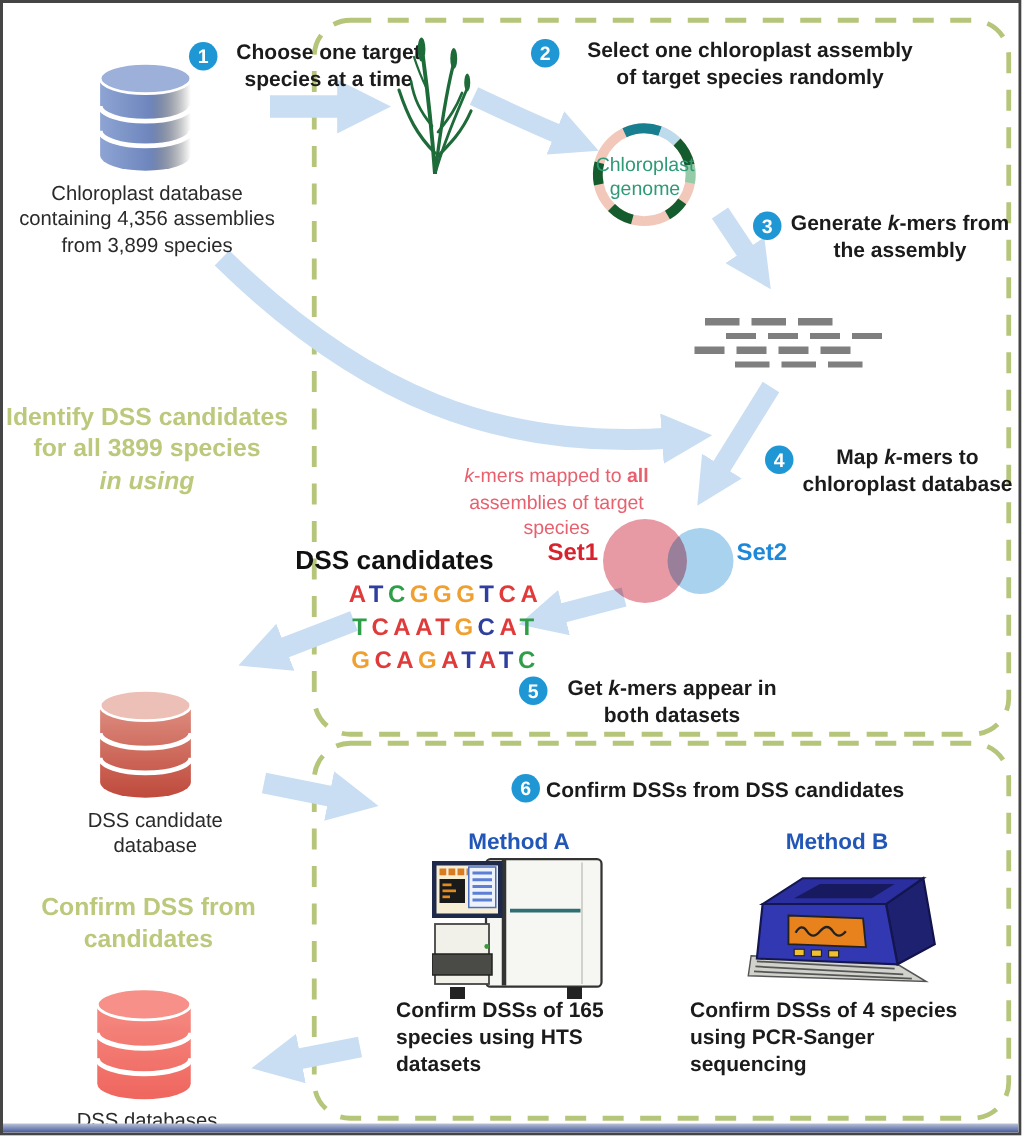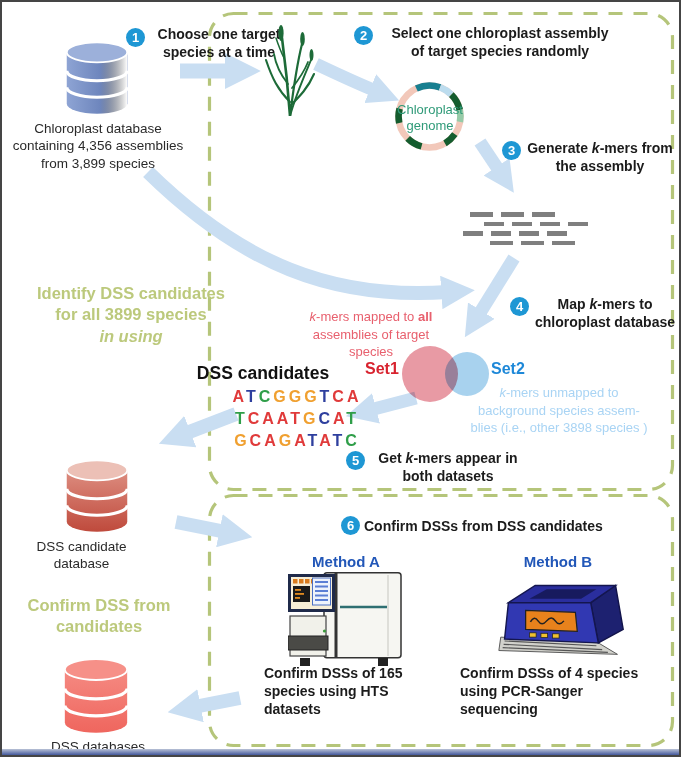--- a/index.html
+++ b/index.html
@@ -155,51 +155,50 @@
   </div>
 
   <div class="abs content badge" style="left:508px;top:295px;">4</div>
   <div class="abs content steptxt" style="left:528px;top:293px;width:150px;">Map <i>k</i>-mers to<br>chloroplast database</div>
 
   <div class="abs content venn-circle" style="left:400px;top:344px;width:56px;height:56px;background:#e89aa4;"></div>
   <div class="abs content venn-circle" style="left:443px;top:350px;width:44px;height:44px;background:#a8d2ee;"></div>
   <div class="abs content venn-red-txt" style="left:288px;top:306px;width:162px;"><i>k</i>-mers mapped to <b>all</b><br>assemblies of target<br>species</div>
   <div class="abs content set1-label" style="left:363px;top:358px;">Set1</div>
   <div class="abs content set2-label" style="left:489px;top:358px;">Set2</div>
-  <div class="abs content venn-blue-txt" style="left:448px;top:382px;width:218px;"><i>k</i>-mers unmapped to<br>background species assem-<br>blies (i.e., other 3898 species )</div>
 
   <div class="abs content dss-title" style="left:175px;top:361px;width:172px;">DSS candidates</div>
   <div class="abs content" style="left:210px;top:384px;width:170px;">
       <div class="seq-row"><span class="sq-red">A</span><span class="sq-blue">T</span><span class="sq-green">C</span><span class="sq-orange">G</span><span class="sq-orange">G</span><span class="sq-orange">G</span><span class="sq-blue">T</span><span class="sq-red">C</span><span class="sq-red">A</span></div>
       <div class="seq-row"><span class="sq-green">T</span><span class="sq-red">C</span><span class="sq-red">A</span><span class="sq-red">A</span><span class="sq-red">T</span><span class="sq-orange">G</span><span class="sq-blue">C</span><span class="sq-red">A</span><span class="sq-green">T</span></div>
       <div class="seq-row"><span class="sq-orange">G</span><span class="sq-red">C</span><span class="sq-red">A</span><span class="sq-orange">G</span><span class="sq-red">A</span><span class="sq-blue">T</span><span class="sq-red">A</span><span class="sq-blue">T</span><span class="sq-green">C</span></div>
     </div>
 
   <div class="abs content badge" style="left:344px;top:449px;">5</div>
   <div class="abs content steptxt" style="left:366px;top:447px;width:160px;">Get <i>k</i>-mers appear in<br>both datasets</div>
 
-  <div class="abs content olive" style="left:0px;top:281px;width:192px;padding-left:33px;">Identify DSS candidates<br>for all 3899 species<br><i>in using</i></div>
+  <div class="abs content olive" style="left:0px;top:266px;width:192px;">Identify DSS candidates<br>for all 3899 species<br><i>in using</i></div>
   <div class="abs content olive" style="left:8px;top:593px;width:178px;white-space:pre-line;">Confirm DSS from
 candidates</div>
 
   <div class="abs content" style="left:62px;top:454px;">
     <svg width="66" height="80" viewBox="0 0 72 82">
       <defs>
         <linearGradient id="gRed1" x1="0" y1="0" x2="0" y2="1">
           <stop offset="0" stop-color="#dd8d80"></stop>
             <stop offset="1" stop-color="#bf4a3c"></stop>
         </linearGradient>
       </defs>
       <path d="M3,13 L3,69 A33,11 0 0 0 69,69 L69,13 Z" fill="url(#gRed1)"></path>
       <path d="M3,33 A33,11 0 0 0 69,33" stroke="#fff" stroke-width="3.5" fill="none"></path>
       <path d="M3,51 A33,11 0 0 0 69,51" stroke="#fff" stroke-width="3.5" fill="none"></path>
       <ellipse cx="36" cy="13" rx="33" ry="11" fill="#ecc0b6" stroke="#fff" stroke-width="2"></ellipse>
     </svg>
   </div>
-  <div class="abs content dblabel" style="left:2px;top:536px;width:155px;">DSS candidate
+  <div class="abs content dblabel" style="left:24px;top:536px;width:155px;">DSS candidate
 database</div>
 
   <div class="abs content badge" style="left:339px;top:514px;">6</div>
   <div class="abs content steptxt" style="left:362px;top:515px;width:290px;text-align:left;">Confirm DSSs from DSS candidates</div>
 
   <div class="abs content mlabel" style="left:280px;top:551px;width:128px;">Method A</div>
   <div class="abs content" style="left:286px;top:570px;">
     <svg width="115" height="98" viewBox="0 0 115 98">
       <rect x="36" y="0.8" width="77" height="85" rx="3" fill="#f6f6f2" stroke="#333" stroke-width="1.5"></rect>
       <line x1="48" y1="1" x2="48" y2="85" stroke="#333" stroke-width="3"></line>

